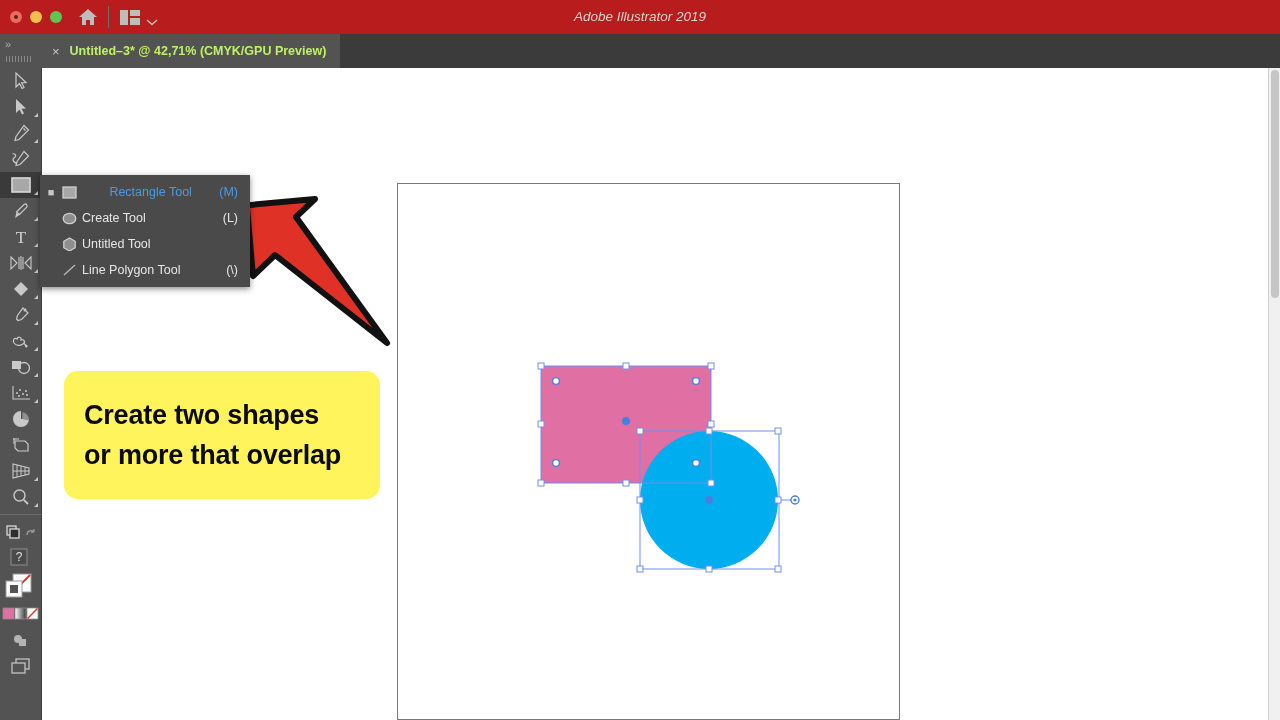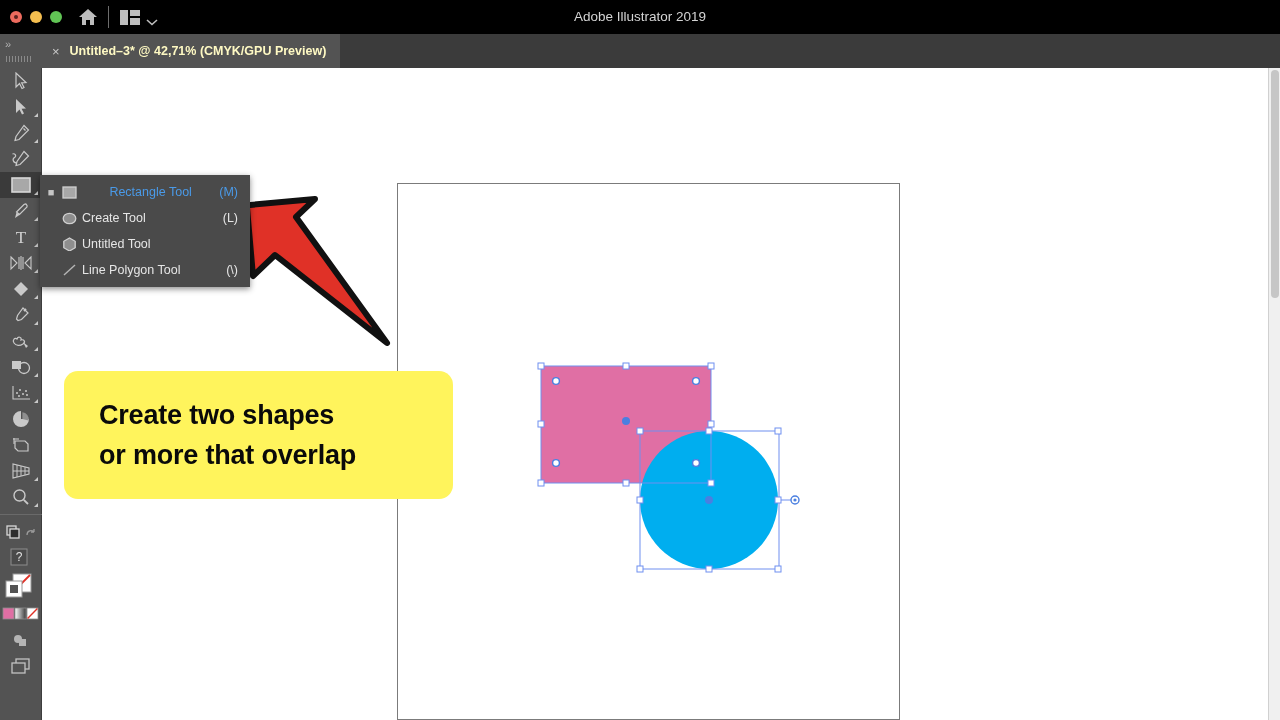--- a/index.html
+++ b/index.html
@@ -7,21 +7,22 @@
     width: 1280px; height: 720px;
     overflow: hidden;
     font-family: "Liberation Sans", sans-serif;
     background: #535353;
   }
   #app { position: relative; width: 1280px; height: 720px; }
 
   
   .titlebar {
     position: absolute; left: 0; top: 0; width: 1280px; height: 34px;
-    background: #000000;
+    background: #b91c1c;
+    font-style: italic;
   }
   .traffic { position: absolute; top: 11px; display: flex; gap: 8px; }
   .traffic { left: 10px; }
   .dot { width: 12px; height: 12px; border-radius: 50%; position: relative; }
   .dot.red { background: #ED6B5E; }
   .dot.red::after {
     content: ""; position: absolute; left: 4px; top: 4px;
     width: 4px; height: 4px; border-radius: 50%; background: #5a2320;
   }
   .dot.yellow { background: #F4BE4F; }
@@ -54,21 +55,21 @@
     position: absolute; left: 6px; top: 22px; width: 26px; height: 6px;
     background: repeating-linear-gradient(to right,
       #8a8a8a 0px, #8a8a8a 1px, transparent 1px, transparent 3px);
   }
   .doctab {
     position: absolute; left: 42px; top: 34px; height: 34px;
     background: #535353; display: flex; align-items: center;
     padding: 0 14px 0 10px; gap: 10px;
   }
   .doctab .close { color: #c9c9c9; font-size: 13px; line-height: 1; }
-  .doctab .label { color: #fef9c3; font-size: 12.5px; font-weight: bold; white-space: nowrap; }
+  .doctab .label { color: #bef264; font-size: 12.5px; font-weight: bold; white-space: nowrap; }
 
   
   .canvas {
     position: absolute; left: 42px; top: 68px;
     width: 1226px; height: 652px; background: #ffffff;
   }
   .artboard {
     position: absolute; left: 355px; top: 115px;
     width: 503px; height: 537px;
     border: 1px solid #7b7b7b;
@@ -119,24 +120,24 @@
   .flyout-item .ic {
     width: 26px; display: flex; align-items: center; justify-content: center;
   }
   .flyout-item .nm { flex: 1; }
   .flyout-item .key { padding-right: 12px; font-size: 12.5px; }
   .flyout-item.sel .nm, .flyout-item.sel .key { color: #4a9ae8; text-align: center; }
 
   
   .callout {
     position: absolute; left: 64px; top: 371px;
-    width: 389px; height: 128px;
+    width: 316px; height: 128px;
     background: #FFF45C; border-radius: 14px;
     display: flex; flex-direction: column; justify-content: center;
-    padding-left: 35px; z-index: 25;
+    padding-left: 20px; z-index: 25;
   }
   .callout div {
     color: #0a0a0a; font-size: 27px; font-weight: bold; line-height: 40px;
     letter-spacing: -0.2px;
   }
 
   .arrow { position: absolute; left: 225px; top: 175px; z-index: 26; }
 
   
   .shapes { position: absolute; left: 0; top: 0; }

